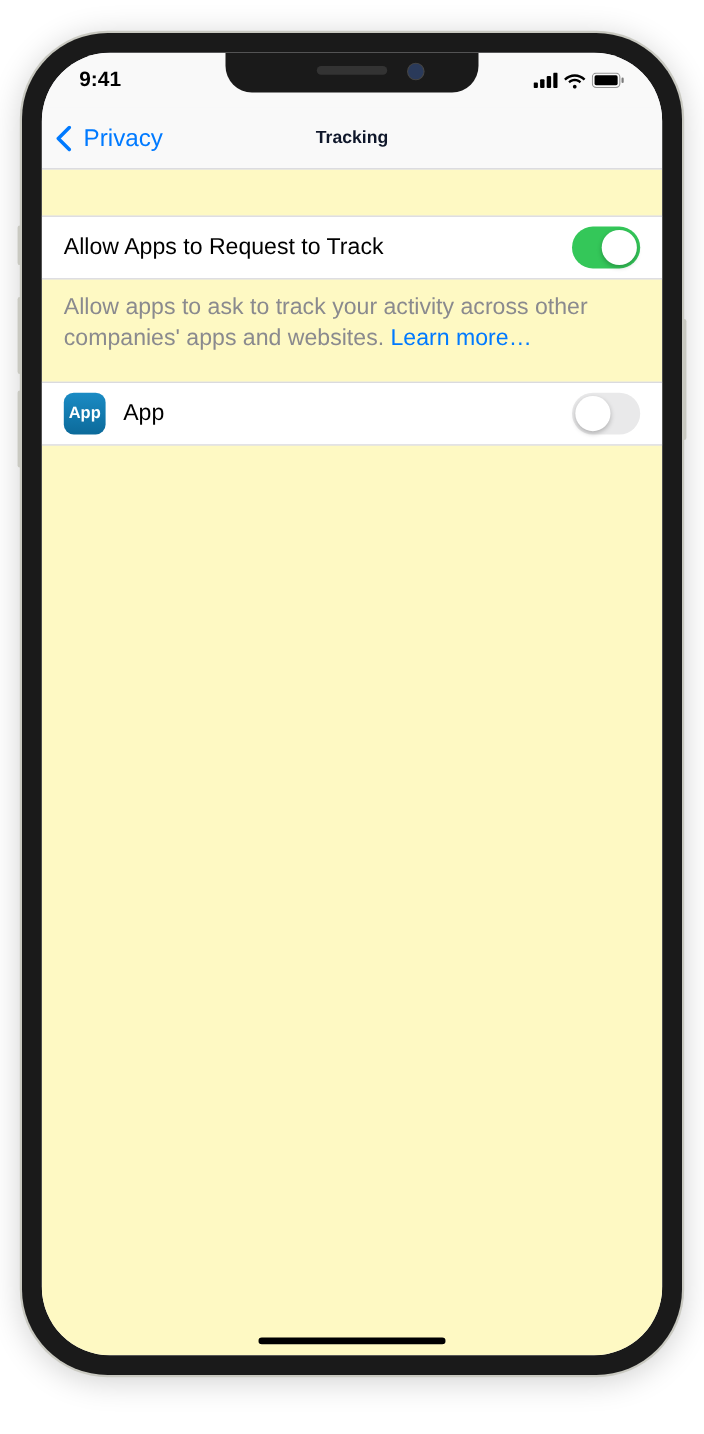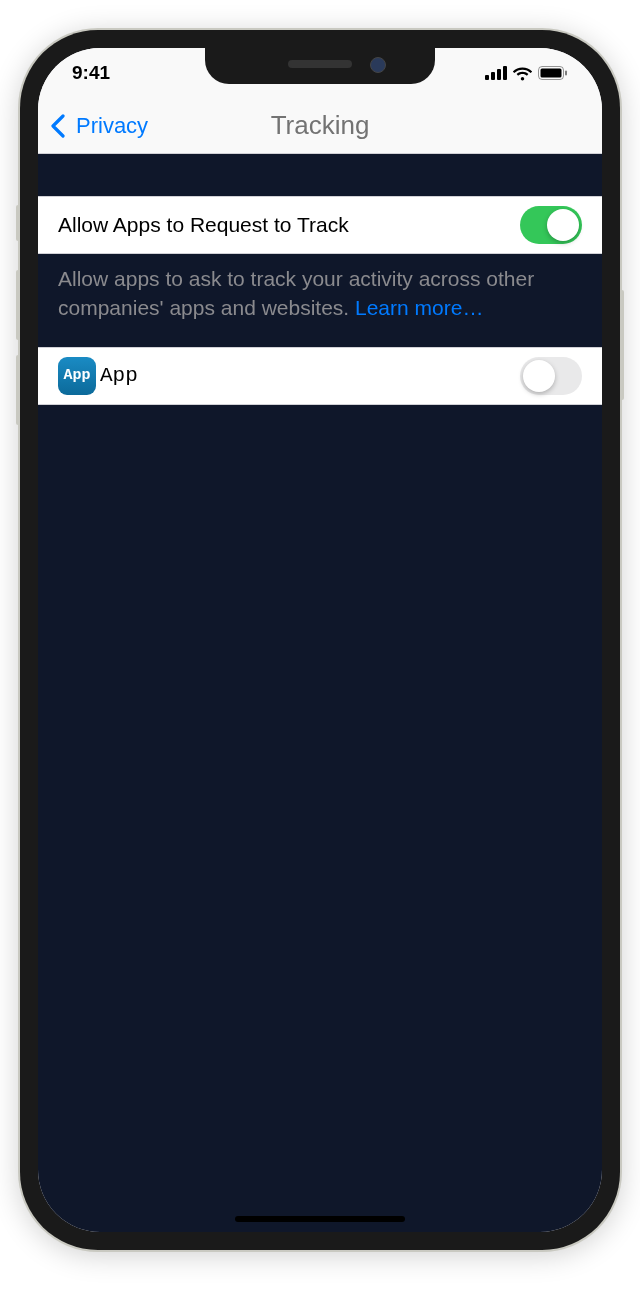--- a/index.html
+++ b/index.html
@@ -95,48 +95,47 @@
       position: absolute;
       left: 12px;
       display: flex;
       align-items: center;
       gap: 11px;
       color: #007aff;
       font-size: 22px;
       cursor: pointer;
     }
     .nav-title {
-      font-size: 26px;
-      font-weight: 400;
-      color: #737373;
+      font-size: 16px;
+      font-weight: 700;
+      color: #0f172a;
     }
     .content {
       flex: 1;
-      background: #0f172a;
+      background: #fef9c3;
     }
     .spacer {
       height: 42px;
     }
     .row {
       background: #fff;
       height: 58px;
       padding: 0 20px;
       display: flex;
       align-items: center;
       justify-content: space-between;
       font-size: 21px;
       color: #000;
       border-top: 0.5px solid #d1d1d6;
       border-bottom: 0.5px solid #d1d1d6;
     }
     .row-left {
       display: flex;
       align-items: center;
-      gap: 4px;
-      font-family: Liberation Mono, monospace;
+      gap: 16px;
     }
     .toggle {
       width: 62px;
       height: 38px;
       border-radius: 19px;
       position: relative;
       cursor: pointer;
     }
     .toggle.on { background: #34c759; }
     .toggle.off { background: #e9e9ea; }

